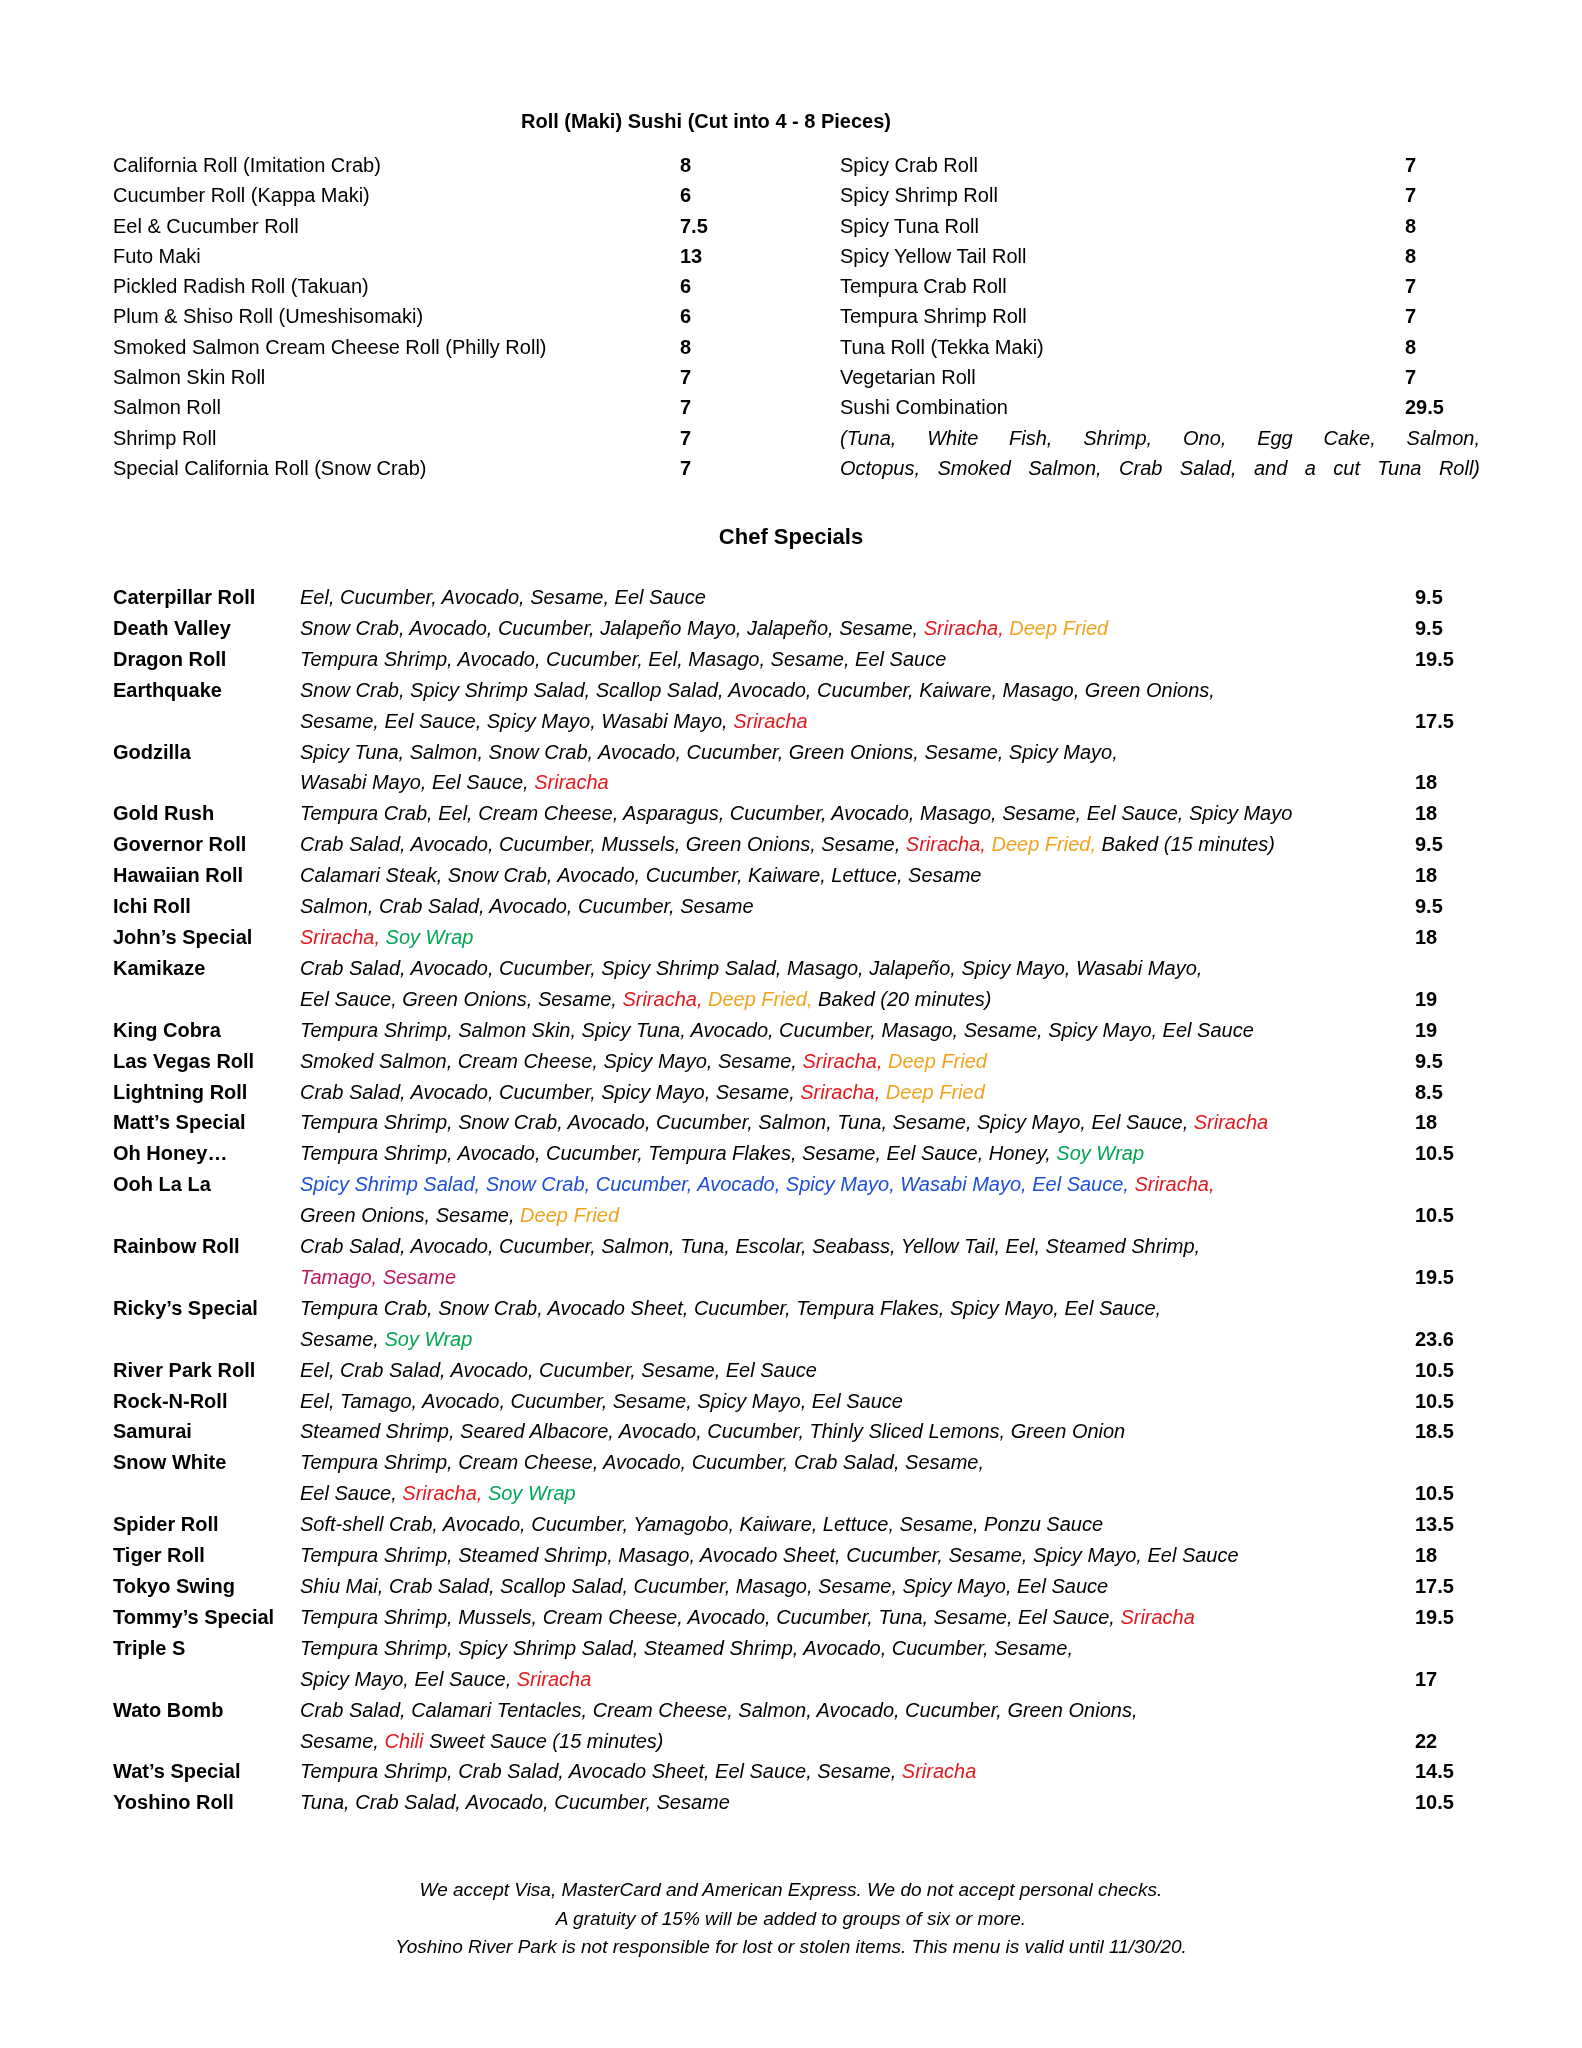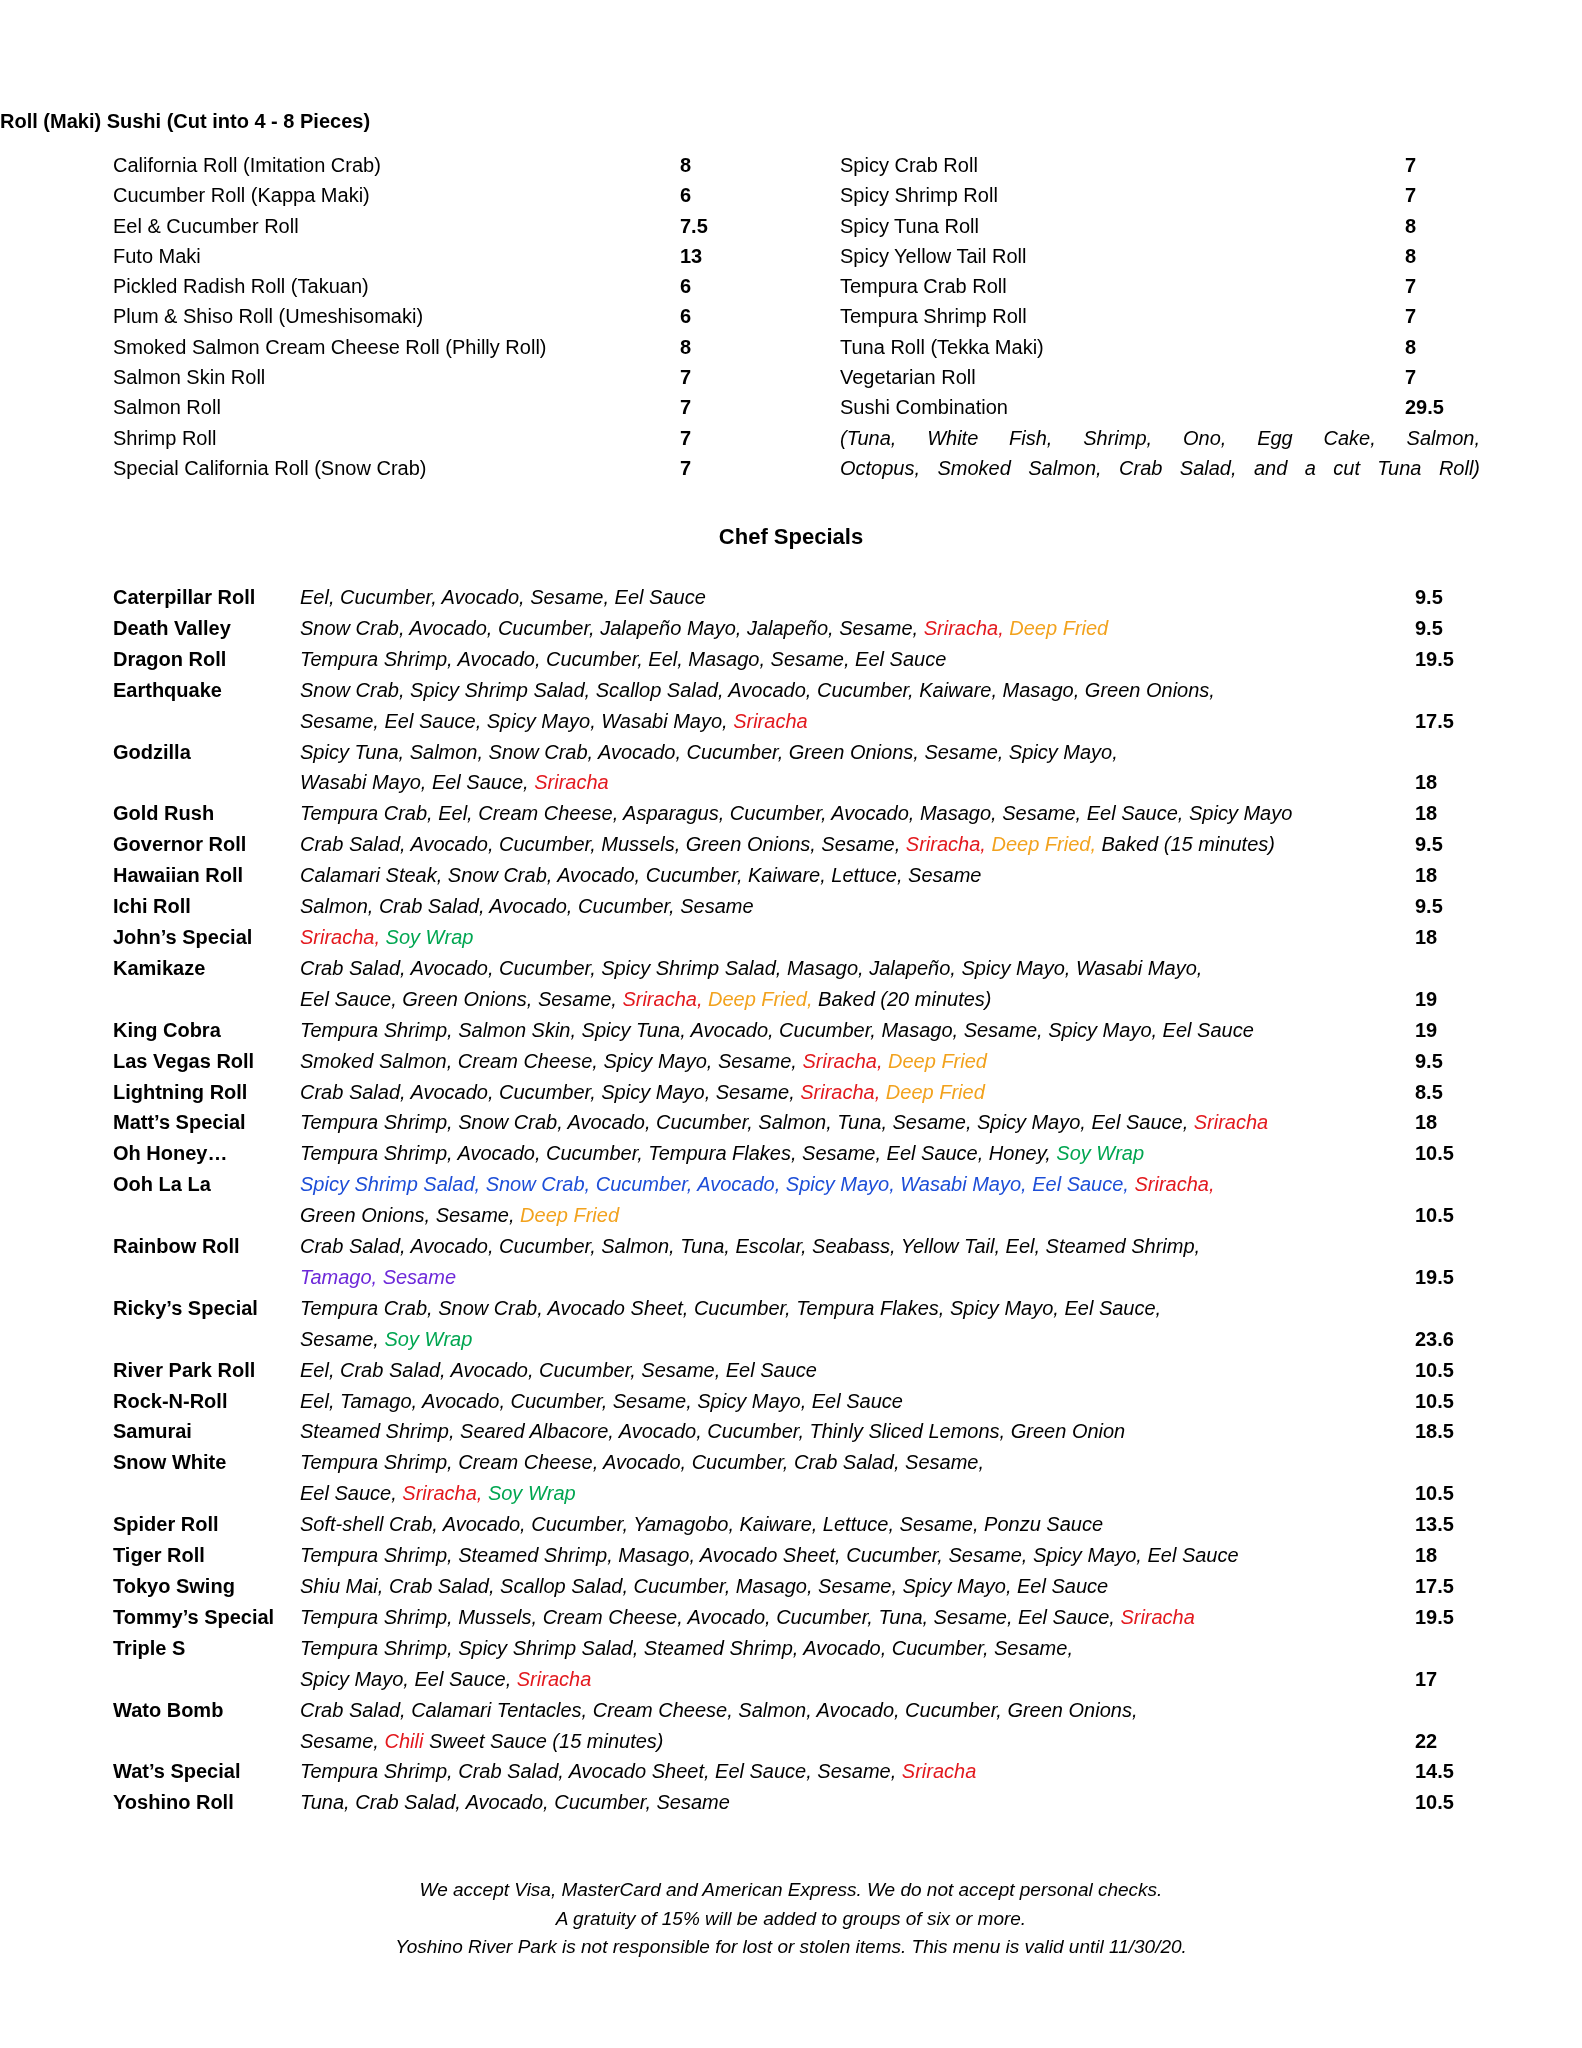--- a/index.html
+++ b/index.html
@@ -1,21 +1,21 @@
 <!DOCTYPE html>
 <html><head>
 <meta charset="utf-8">
 <style>
   html,body{margin:0;padding:0;}
   body{
     width:1582px;height:2048px;position:relative;background:#ffffff;color:#000000;
     font-family:"Liberation Sans","DejaVu Sans",sans-serif;overflow:hidden;
   }
   .doc-title{
-    position:absolute;top:110px;left:0;width:1412px;text-align:left;
+    position:absolute;top:110px;left:0;width:1412px;text-align:center;
     font-size:20px;font-weight:bold;
   }
   .roll-col{position:absolute;top:150px;font-size:20px;line-height:30.3px;}
   .roll-left{left:113px;width:700px;}
   .roll-right{left:840px;width:640px;}
   .roll-row{position:relative;white-space:nowrap;}
   .roll-name{font-weight:normal;}
   .roll-price{position:absolute;font-weight:bold;}
   .roll-left .roll-price{left:567px;}
   .roll-right .roll-price{left:565px;}
@@ -198,21 +198,21 @@
       <div class="chef-lines">
         <div class="chef-line"><span class="seg" style="color: #1d4ed8;">Spicy Shrimp Salad, Snow Crab, Cucumber, Avocado, Spicy Mayo, Wasabi Mayo, Eel Sauce, </span><span class="seg" style="color: rgb(227, 25, 30);">Sriracha,</span></div>
         <div class="chef-line"><span class="seg" style="color: rgb(0, 0, 0);">Green Onions, Sesame, </span><span class="seg" style="color: rgb(242, 162, 29);">Deep Fried</span></div>
       </div>
       <span class="chef-price">10.5</span>
     </div>
     <div class="chef-item">
       <span class="chef-name">Rainbow Roll</span>
       <div class="chef-lines">
         <div class="chef-line"><span class="seg" style="color: rgb(0, 0, 0);">Crab Salad, Avocado, Cucumber, Salmon, Tuna, Escolar, Seabass, Yellow Tail, Eel, Steamed Shrimp,</span></div>
-        <div class="chef-line"><span class="seg" style="color: #6d28d9; margin-top: 7px;">Tamago, Sesame</span></div>
+        <div class="chef-line"><span class="seg" style="color: #be185d; margin-top: 7px;">Tamago, Sesame</span></div>
       </div>
       <span class="chef-price">19.5</span>
     </div>
     <div class="chef-item">
       <span class="chef-name">Ricky’s Special</span>
       <div class="chef-lines">
         <div class="chef-line"><span class="seg" style="color: rgb(0, 0, 0);">Tempura Crab, Snow Crab, Avocado Sheet, Cucumber, Tempura Flakes, Spicy Mayo, Eel Sauce,</span></div>
         <div class="chef-line"><span class="seg" style="color: rgb(0, 0, 0);">Sesame, </span><span class="seg" style="color: rgb(0, 166, 81);">Soy Wrap</span></div>
       </div>
       <span class="chef-price">23.6</span>

